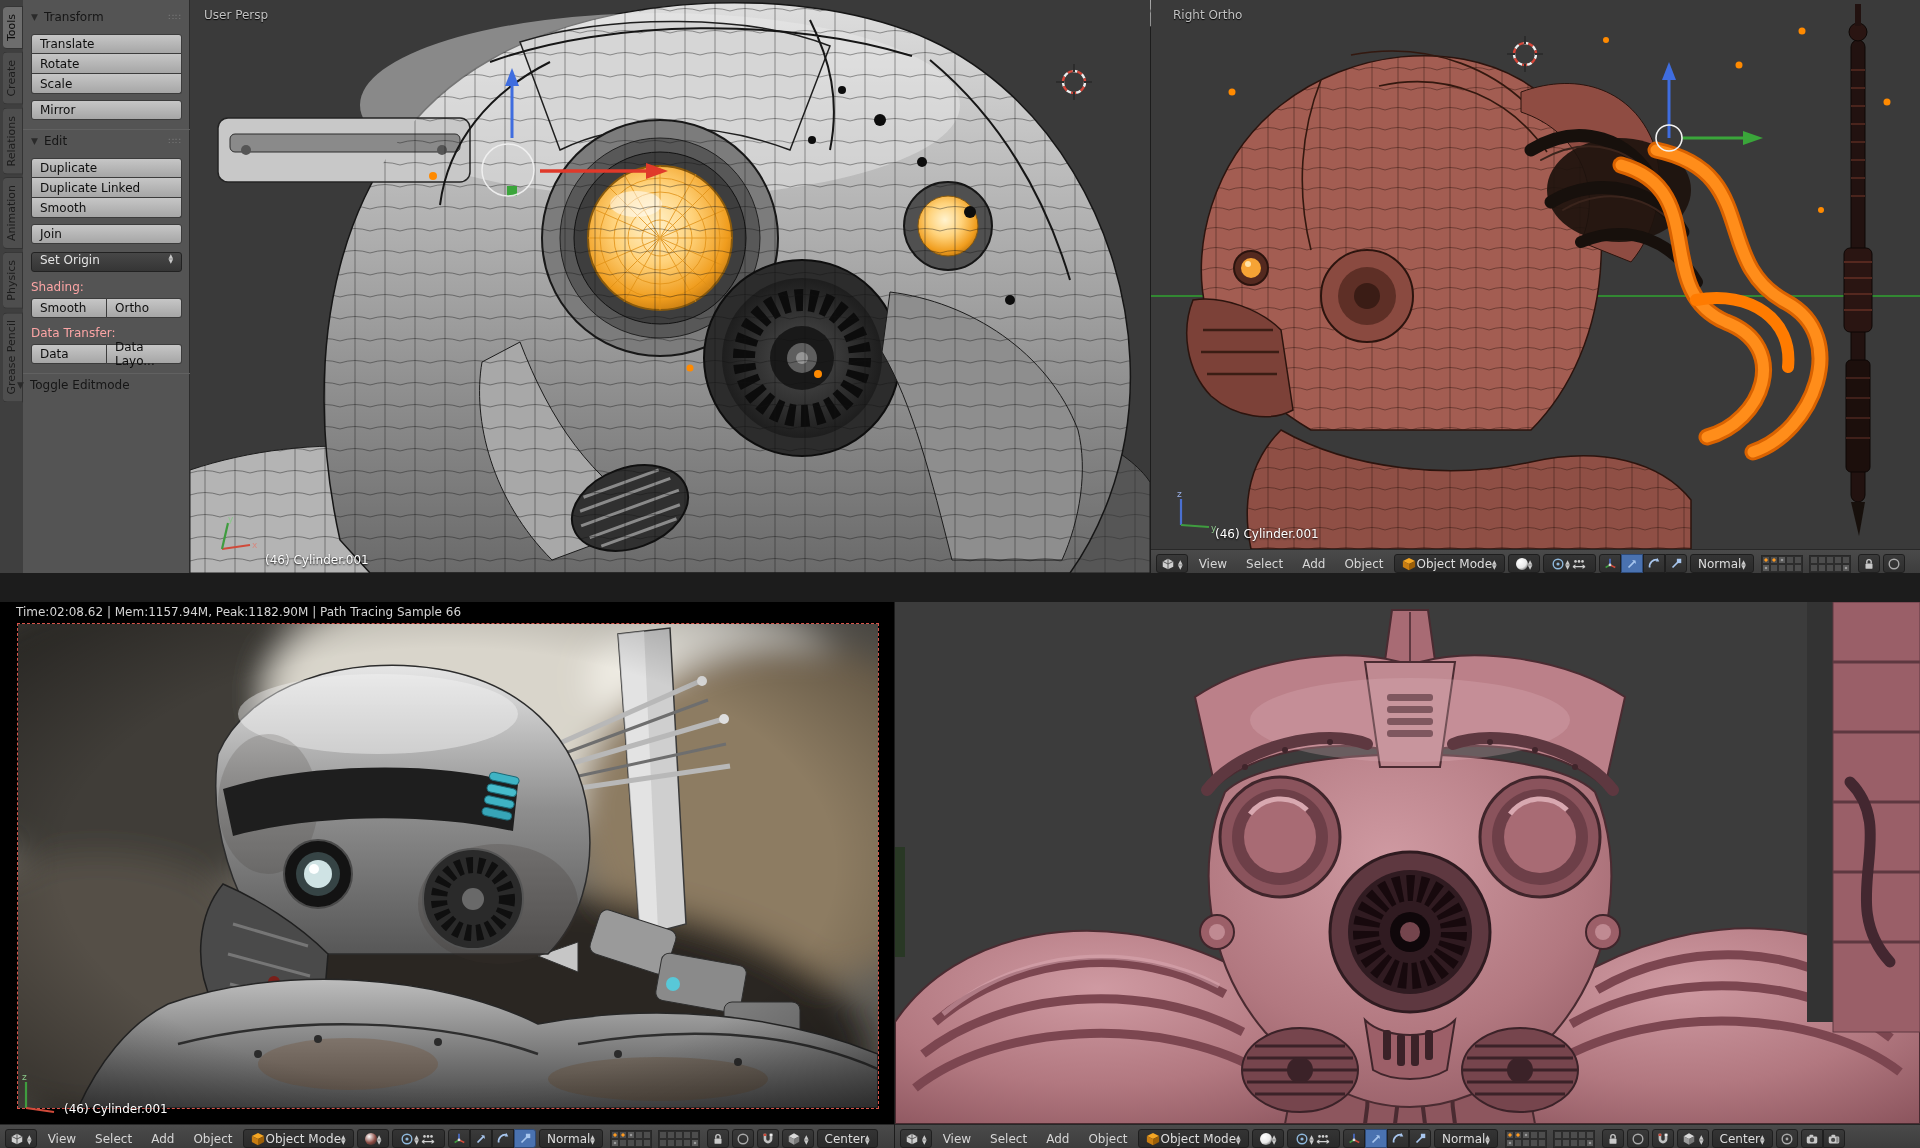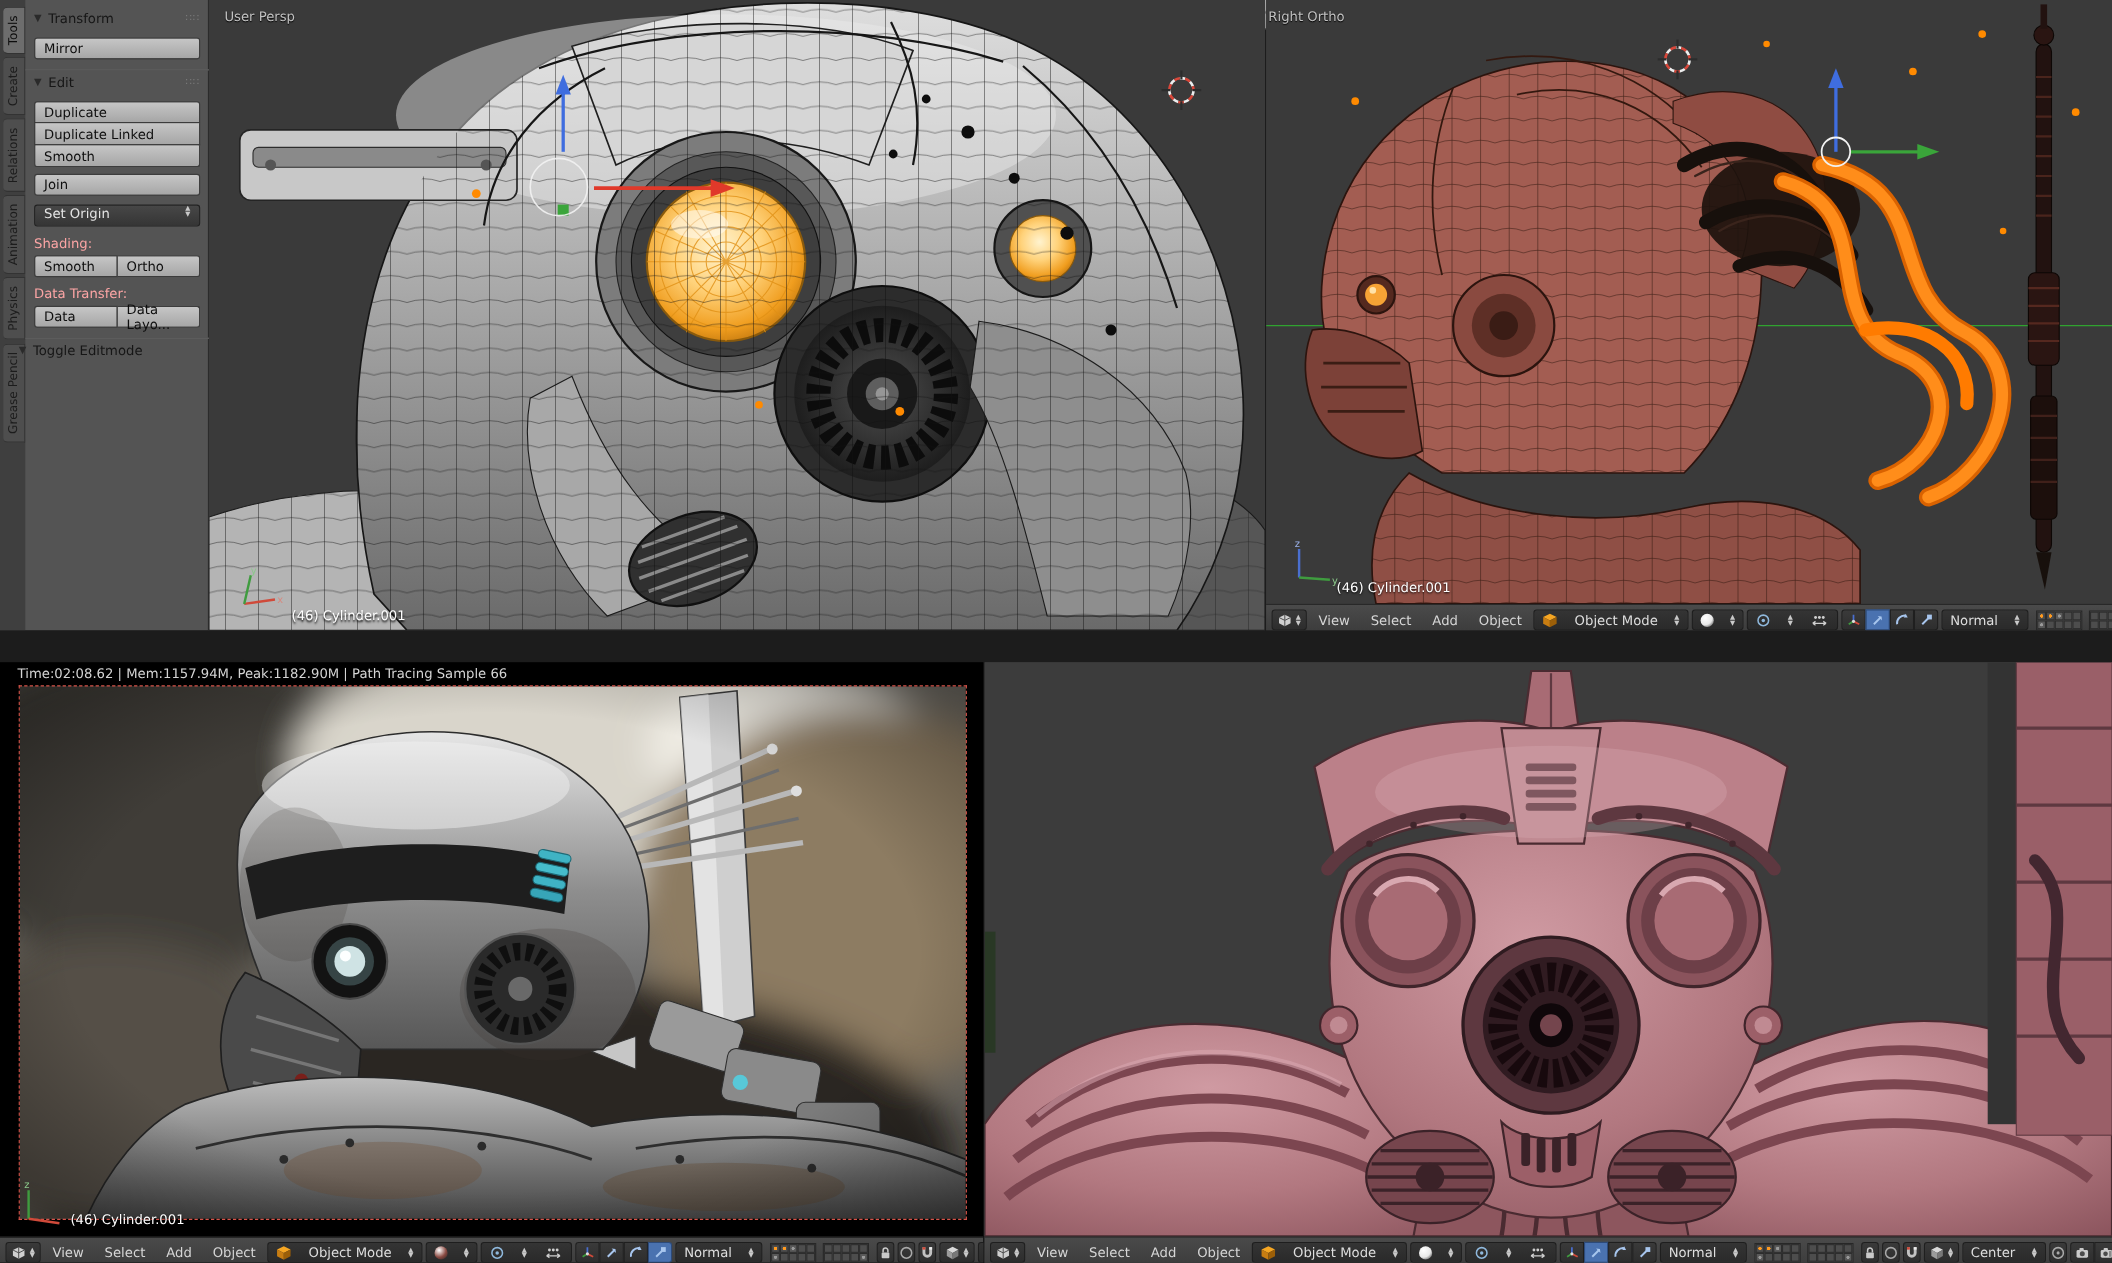--- a/index.html
+++ b/index.html
@@ -17,21 +17,21 @@
 .mb-stats2{color:#1d1d1d;margin-left:28px}
 .ud{display:inline-flex;flex-direction:column;line-height:5px;font-size:6px;color:#c9c9c9}
 .ud.dk{color:#555}
 .ud i{font-style:normal}
 
 .vp{position:absolute;background:#3a3a3a;overflow:hidden}
 #vp-tl{left:0;top:28;width:1150px;height:573px}
 #vp-tr{left:1151px;top:28;width:769px;height:573px}
 #vp-bl{left:0;top:602px;width:894px;height:546px;background:#000}
 #vp-br{left:895px;top:602px;width:1025px;height:546px;background:#3c3c3c}
-.vplabel{position:absolute;top:8px;left:2px;color:#c2c2c2;font-size:12px;text-shadow:0 1px 1px #000}
+.vplabel{position:absolute;top:8px;left:22px;color:#c2c2c2;font-size:12px;text-shadow:0 1px 1px #000}
 .objlabel{position:absolute;color:#fff;font-size:12px;text-shadow:0 1px 2px #000}
 canvas,svg{display:block}
 
 #shelf{position:absolute;left:0;top:0;width:190px;height:573px;background:#545454;border-right:1px solid #2b2b2b;font-size:12px;color:#141414}
 #tabstrip{position:absolute;left:0;top:0;width:23px;height:573px;background:#3f3f3f;padding-top:6px;display:flex;flex-direction:column;gap:3px;align-items:flex-end}
 .vtab{writing-mode:vertical-rl;transform:rotate(180deg);background:#4e4e4e;color:#1c1c1c;border:1px solid #333;border-right:none;border-radius:0 4px 4px 0;padding:7px 2px;font-size:11px;width:20px;text-align:center}
 .vtab.active{background:#6d6d6d;color:#0c0c0c}
 #panels{position:absolute;left:23px;top:0;width:167px;height:573px;padding:6px 8px 0 8px}
 .ptitle{display:flex;align-items:center;gap:6px;padding:4px 0;color:#161616}
 .ptitle .tri{font-size:9px;color:#2a2a2a}
@@ -46,21 +46,21 @@
 .tlabel{margin-top:8px;color:#fca5a5}
 .trow{display:flex;margin-top:4px}
 .trow .tbtn{flex:1;margin-top:0}
 .trow .tbtn:first-child{border-radius:3px 0 0 3px}
 .trow .tbtn:last-child{border-radius:0 3px 3px 0;border-left-width:0}
 .pdivider{height:1px;background:#464646;border-bottom:1px solid #616161;margin:9px -8px 0 -8px}
 
 .vheader{position:absolute;left:0;bottom:0;right:0;height:24px;background:linear-gradient(#4a4a4a,#3d3d3d);border-top:1px solid #282828;display:flex;align-items:flex-end;gap:3px;padding:0 5px;font-size:12px;color:#d6d6d6;white-space:nowrap}
 .hmenu{padding:2px 8px;border-radius:3px}
 .hbtn{display:flex;align-items:center;gap:3px;background:linear-gradient(#393939,#2d2d2d);border:1px solid #1f1f1f;border-radius:3px;height:19px;padding:0 4px}
-.hdrop{display:flex;align-items:center;gap:15px;background:linear-gradient(#343434,#2a2a2a);border:1px solid #1e1e1e;border-radius:3px;height:19px;padding:0 7px;color:#dedede}
+.hdrop{display:flex;align-items:center;gap:0;background:linear-gradient(#343434,#2a2a2a);border:1px solid #1e1e1e;border-radius:3px;height:19px;padding:0 7px;color:#dedede}
 .hic{display:flex;align-items:center;justify-content:center;width:22px;height:19px;background:linear-gradient(#3a3a3a,#2e2e2e);border:1px solid #1f1f1f;border-radius:3px}
 .hic.on{background:#4a72b0;border-color:#2d4a78}
 .hgrp{display:flex;align-items:center;gap:0}
 .hgrp .hic{border-radius:0}
 .hgrp .hic:first-child{border-radius:3px 0 0 3px}
 .hgrp .hic:last-child{border-radius:0 3px 3px 0}
 .ic{width:14px;height:14px}
 .sphere{width:12px;height:12px;border-radius:50%;background:radial-gradient(circle at 35% 30%,#fff,currentColor 55%,#00000055);display:inline-block}
 .layers{display:flex;gap:6px;margin:0 4px}
 .lgrid{display:grid;grid-template-columns:repeat(5,8px);grid-template-rows:8px 8px;gap:0;border:1px solid #272727}
@@ -355,20 +355,25 @@
         <div class="vtab">Animation</div>
         <div class="vtab">Physics</div>
         <div class="vtab">Grease Pencil</div>
       </div>
       <div id="panels">
         <div class="ptitle">
           <span class="tri">▼</span>
           <span>Transform</span>
           <span class="drag">∷∷</span>
         </div>
+        <div class="tgroup">
+          <div class="tbtn">Translate</div>
+          <div class="tbtn">Rotate</div>
+          <div class="tbtn">Scale</div>
+        </div>
         <div class="tbtn">Mirror</div>
         <div class="pdivider"></div>
         <div class="ptitle">
           <span class="tri">▼</span>
           <span>Edit</span>
           <span class="drag">∷∷</span>
         </div>
         <div class="tgroup">
           <div class="tbtn">Duplicate</div>
           <div class="tbtn">Duplicate Linked</div>

